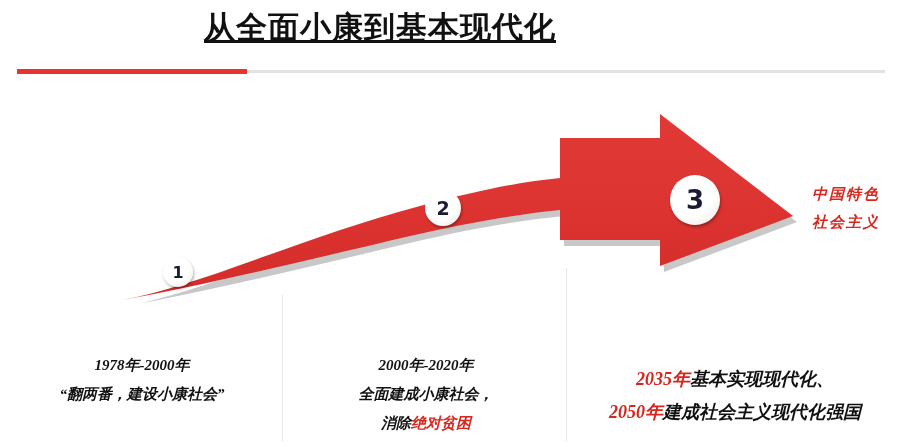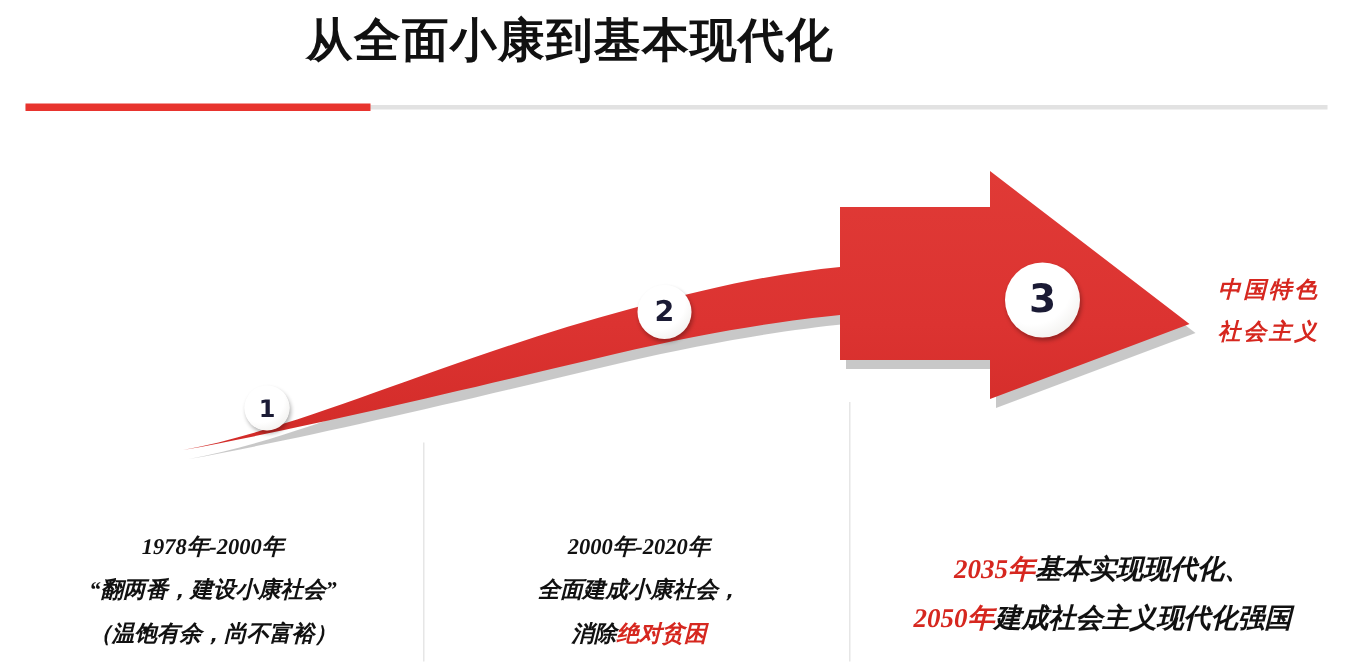--- a/index.html
+++ b/index.html
@@ -25,20 +25,21 @@
     top: 8px;
     width: 760px;
     text-align: center;
     font-family: "DejaVu Sans", "Liberation Sans", sans-serif;
     font-weight: bold;
     font-size: 31px;
     line-height: 38px;
     letter-spacing: 1px;
     color: #111111;
     white-space: nowrap;
+    text-decoration: underline;
   }
 
   
   #rule-wrap {
     position: absolute;
     left: 17px;
     top: 69px;
     width: 868px;
     height: 4px;
   }
@@ -175,21 +176,20 @@
     <div class="caption-line">中国特色</div>
     <div class="caption-line">社会主义</div>
   </div>
 
   <div class="divider" id="divider-1"></div>
   <div class="divider" id="divider-2"></div>
 
   <div class="caption-col" id="col-1">
     <div class="caption-line">1978年-2000年</div>
     <div class="caption-line">“翻两番，建设小康社会”</div>
-    <div class="caption-line">（温饱有余，尚不富裕）</div>
   </div>
 
   <div class="caption-col" id="col-2">
     <div class="caption-line">2000年-2020年</div>
     <div class="caption-line">全面建成小康社会，</div>
     <div class="caption-line"><span class="blk-text">消除</span><span class="red-text">绝对贫困</span></div>
   </div>
 
   <div class="caption-col" id="col-3">
     <div class="caption-line"><span class="red-text">2035年</span><span class="blk-text">基本实现现代化、</span></div>

